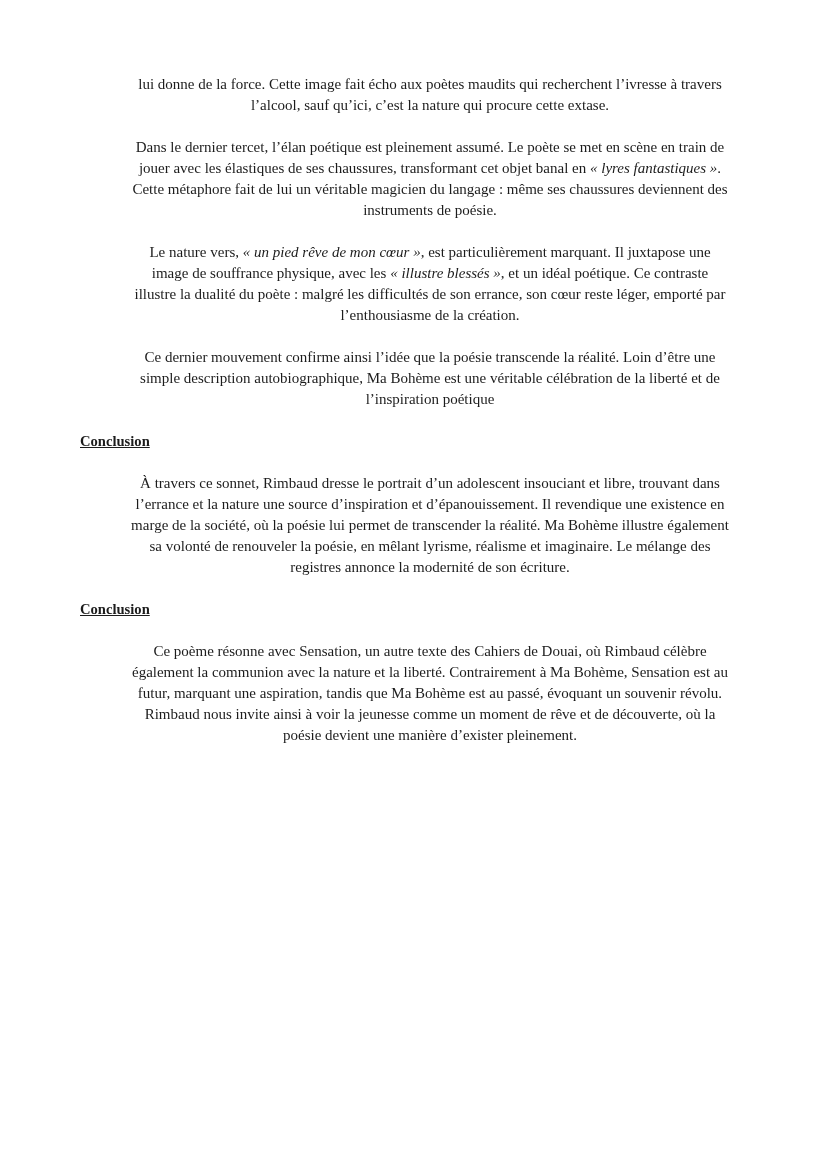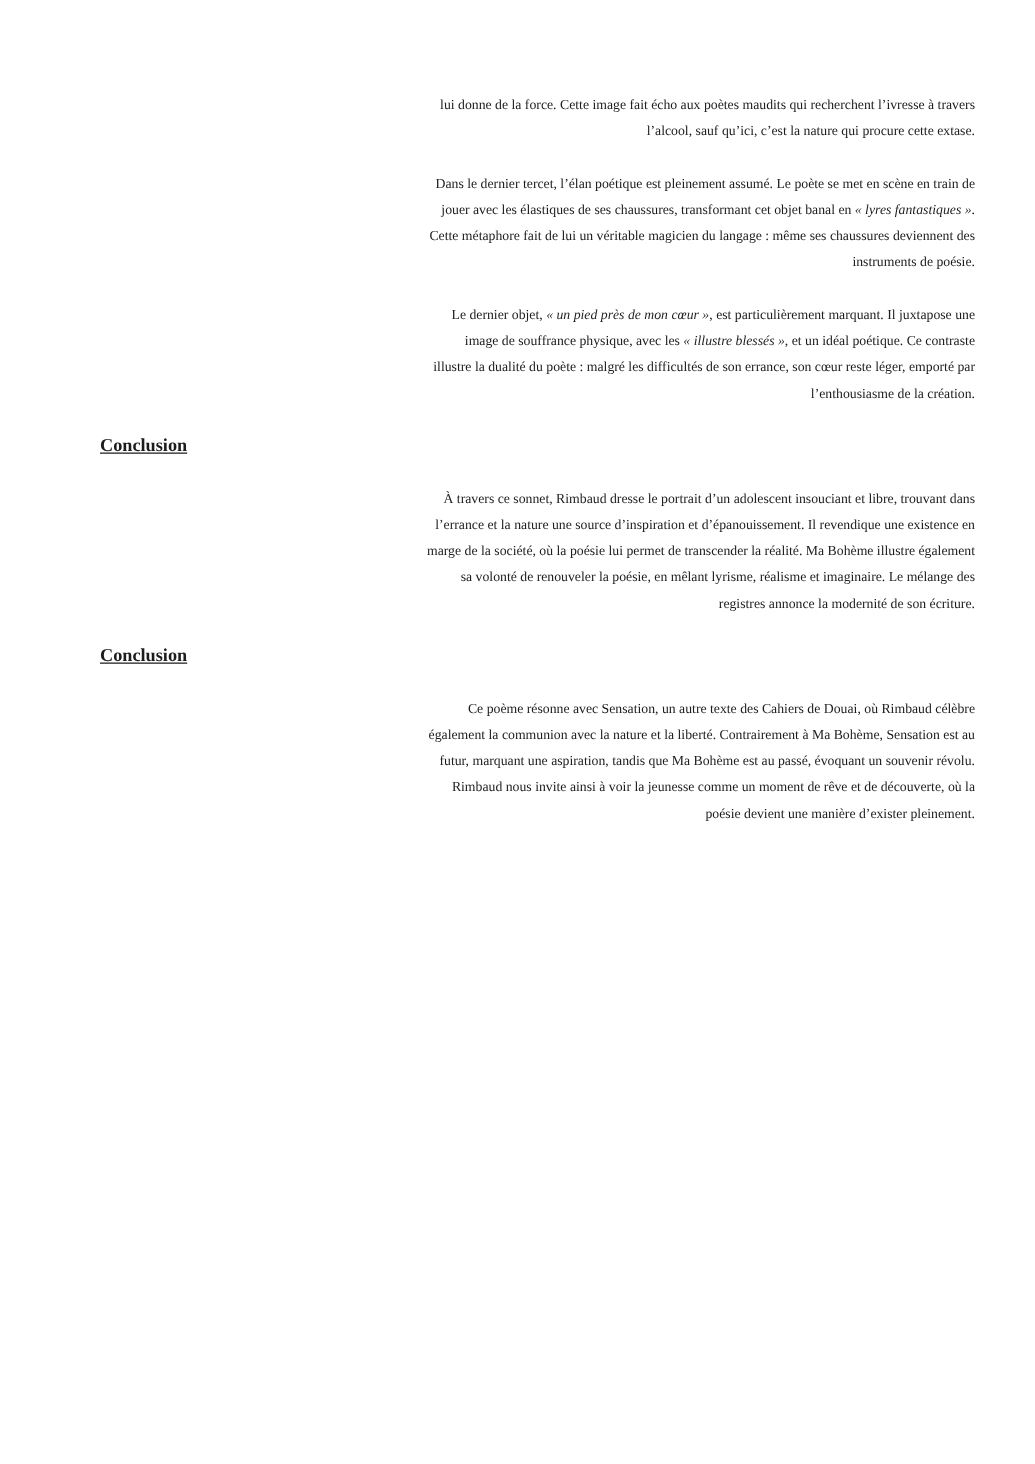--- a/index.html
+++ b/index.html
@@ -20,25 +20,25 @@
     height: 1171px;
     background: #ffffff;
   }
   .content {
     position: absolute;
     top: 74px;
     left: 80px;
     width: 700px;
   }
   .para {
-    font-size: 11px;
+    font-size: 15px;
     line-height: 21px;
     margin: 0 0 21px 0;
     white-space: pre-line;
-    text-align: right;
+    text-align: center;
   }
   .heading {
     font-size: 14.6px;
     line-height: 21px;
     margin: 1px 0 21px 0;
     font-weight: bold;
     text-decoration: underline;
   }
   .it {
     font-style: italic;
@@ -51,25 +51,28 @@
   <div class="content">
 
     <p class="para"><span>lui donne de la force. Cette image fait écho aux poètes maudits qui recherchent l’ivresse à travers
 l’alcool, sauf qu’ici, c’est la nature qui procure cette extase.</span></p>
 
     <p class="para"><span>Dans le dernier tercet, l’élan poétique est pleinement assumé. Le poète se met en scène en train de
 jouer avec les élastiques de ses chaussures, transformant cet objet banal en </span><span class="it">« lyres fantastiques »</span><span>.
 Cette métaphore fait de lui un véritable magicien du langage : même ses chaussures deviennent des
 instruments de poésie.</span></p>
 
-    <p class="para"><span>Le dernier objet, </span><span class="it">« un pied près de mon cœur »</span><span>, est particulièrement marquant. Il juxtapose une
+    <p class="para"><span>Le nature vers, </span><span class="it">« un pied rêve de mon cœur »</span><span>, est particulièrement marquant. Il juxtapose une
 image de souffrance physique, avec les </span><span class="it">« illustre blessés »</span><span>, et un idéal poétique. Ce contraste
 illustre la dualité du poète : malgré les difficultés de son errance, son cœur reste léger, emporté par
 l’enthousiasme de la création.</span></p>
 
+    <p class="para"><span>Ce dernier mouvement confirme ainsi l’idée que la poésie transcende la réalité. Loin d’être une
+simple description autobiographique, Ma Bohème est une véritable célébration de la liberté et de
+l’inspiration poétique</span></p>
 
     <h2 class="heading">Conclusion</h2>
 
     <p class="para"><span>À travers ce sonnet, Rimbaud dresse le portrait d’un adolescent insouciant et libre, trouvant dans
 l’errance et la nature une source d’inspiration et d’épanouissement. Il revendique une existence en
 marge de la société, où la poésie lui permet de transcender la réalité. Ma Bohème illustre également
 sa volonté de renouveler la poésie, en mêlant lyrisme, réalisme et imaginaire. Le mélange des
 registres annonce la modernité de son écriture.</span></p>
 
     <h2 class="heading">Conclusion</h2>

